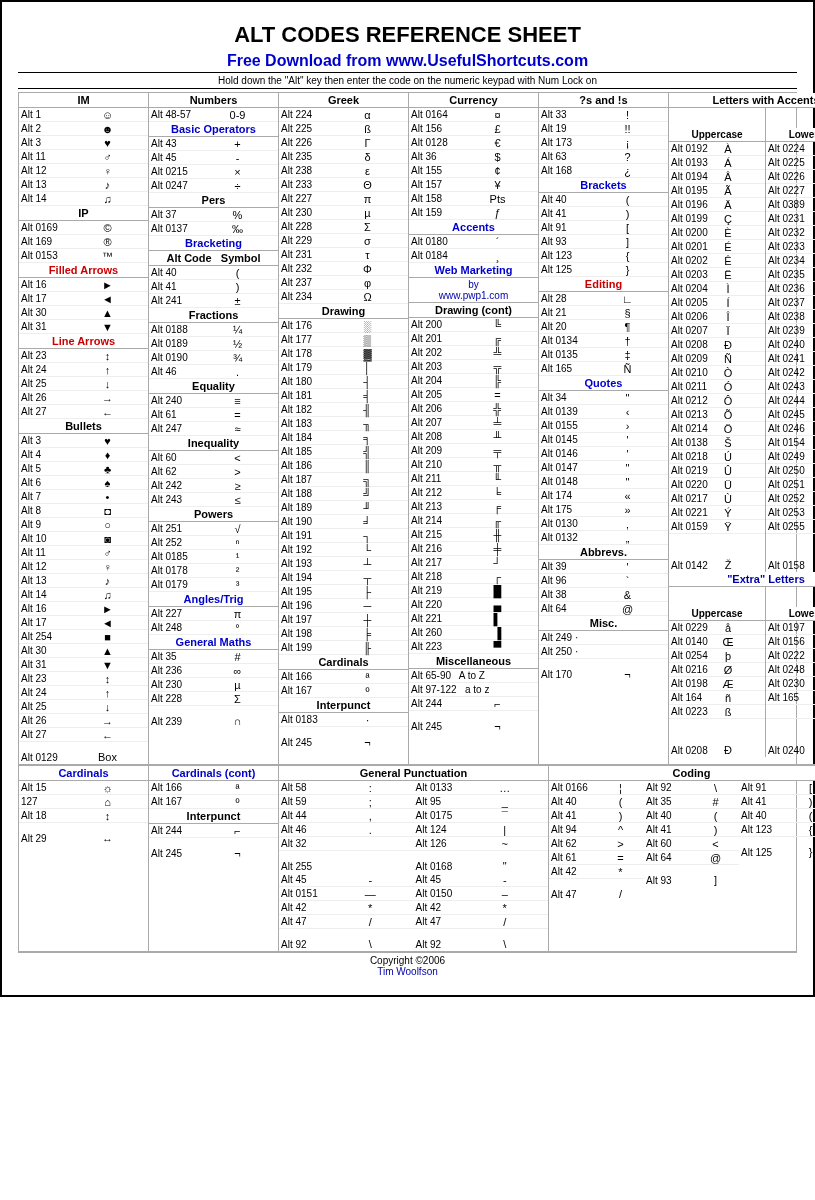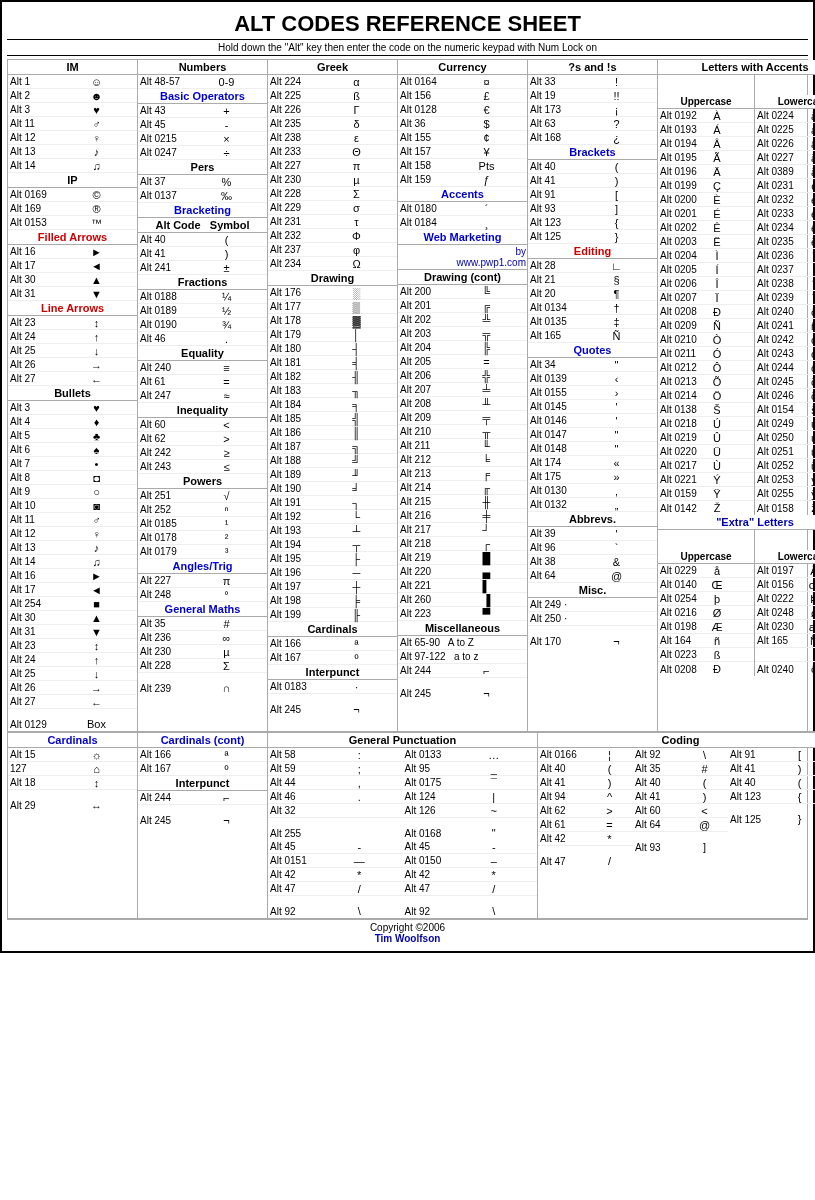--- a/index.html
+++ b/index.html
@@ -5,21 +5,21 @@
     * { margin: 0; padding: 0; box-sizing: border-box; }
     body {
       font-family: Arial, sans-serif;
       font-size: 11px;
       background: #fff;
       width: 815px;
       min-height: 1200px;
     }
     .page {
       width: 815px;
-      padding: 5px;
+      padding: 16px;
       border: 2px solid #000;
     }
     .title {
       text-align: center;
       font-size: 22px;
       font-weight: bold;
       color: #000;
       padding: 4px 0 2px;
     }
     .subtitle {
@@ -98,42 +98,42 @@
       margin-top: 20px;
     }
     .lrow {
       display: flex;
       align-items: center;
       padding: 0 2px;
       min-height: 14px;
       border-bottom: 1px solid #eee;
       font-size: 10px;
     }
-    .lrow:last-child { border-bottom: none; }
+    .lrow:last-child { border-bottom: none; margin-top: 24px; }
     .l-code { min-width: 50px; font-size: 10px; }
     .l-sym { min-width: 14px; text-align: center; font-size: 11px; }
     .full-width-section {
       grid-column: 1 / -1;
       border-top: 1px solid #aaa;
     }
     .copyright {
       text-align: center;
       font-size: 10px;
       color: #000;
       padding: 2px;
       background: #fff;
       border-top: 1px solid #aaa;
     }
     .copyright-name {
-      font-weight: bold;
+      font-weight: normal;
       color: #0000aa;
       text-align: right;
     }
     .web-mktg {
-      text-align: right;
+      text-align: center;
       font-size: 10px;
       color: #0000aa;
       padding: 1px;
     }
     .extra-header {
       text-align: center;
       font-weight: bold;
       font-size: 11px;
       background: #fff;
       border-bottom: 1px solid #aaa;
@@ -151,20 +151,21 @@
       display: flex;
       align-items: center;
       border-bottom: 1px solid #eee;
     }
   </style>
 </head>
 <body>
 
 <div class="page">
   <div class="title">ALT CODES REFERENCE SHEET</div>
+  <div class="subtitle">Free Download from www.UsefulShortcuts.com</div>
   <div class="instruction">Hold down the "Alt" key then enter the code on the numeric keypad with Num Lock on</div>
 
   <div class="main-grid border-box">
 
     <div class="col">
       <div class="section-header black bold">IM</div>
       <div class="row">
           <span class="alt-code">Alt 1</span>
           <span class="symbol">☺</span>
         </div>

